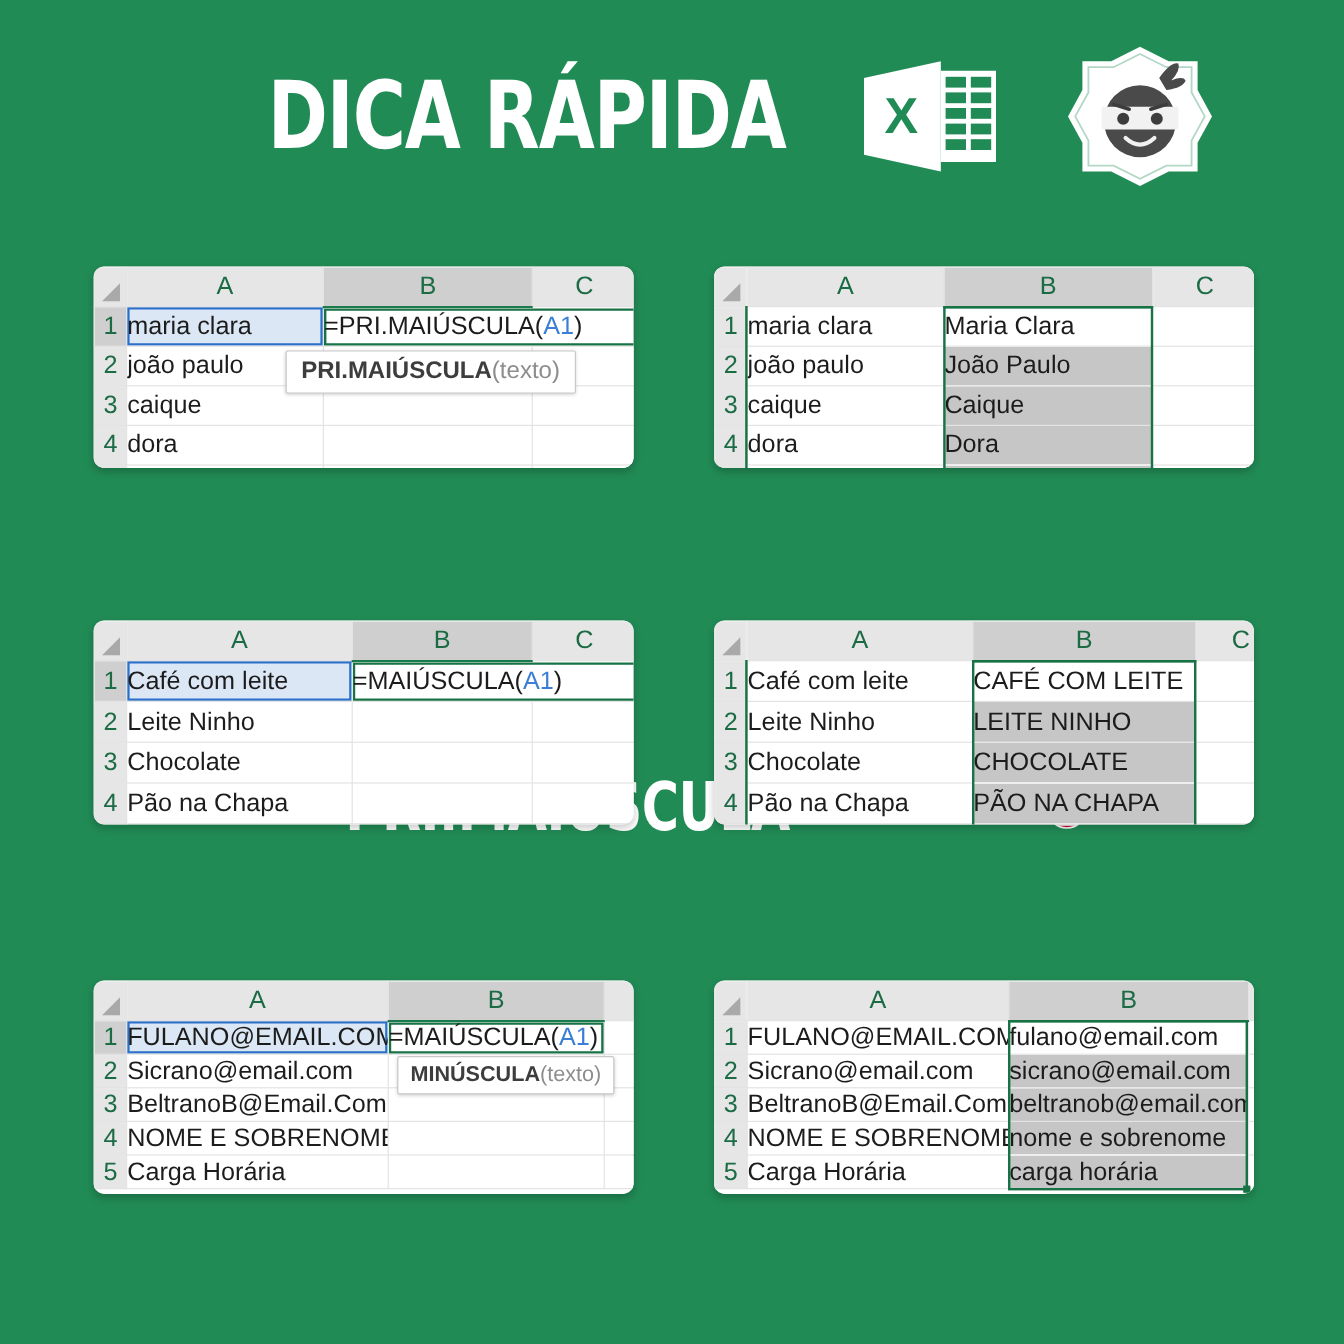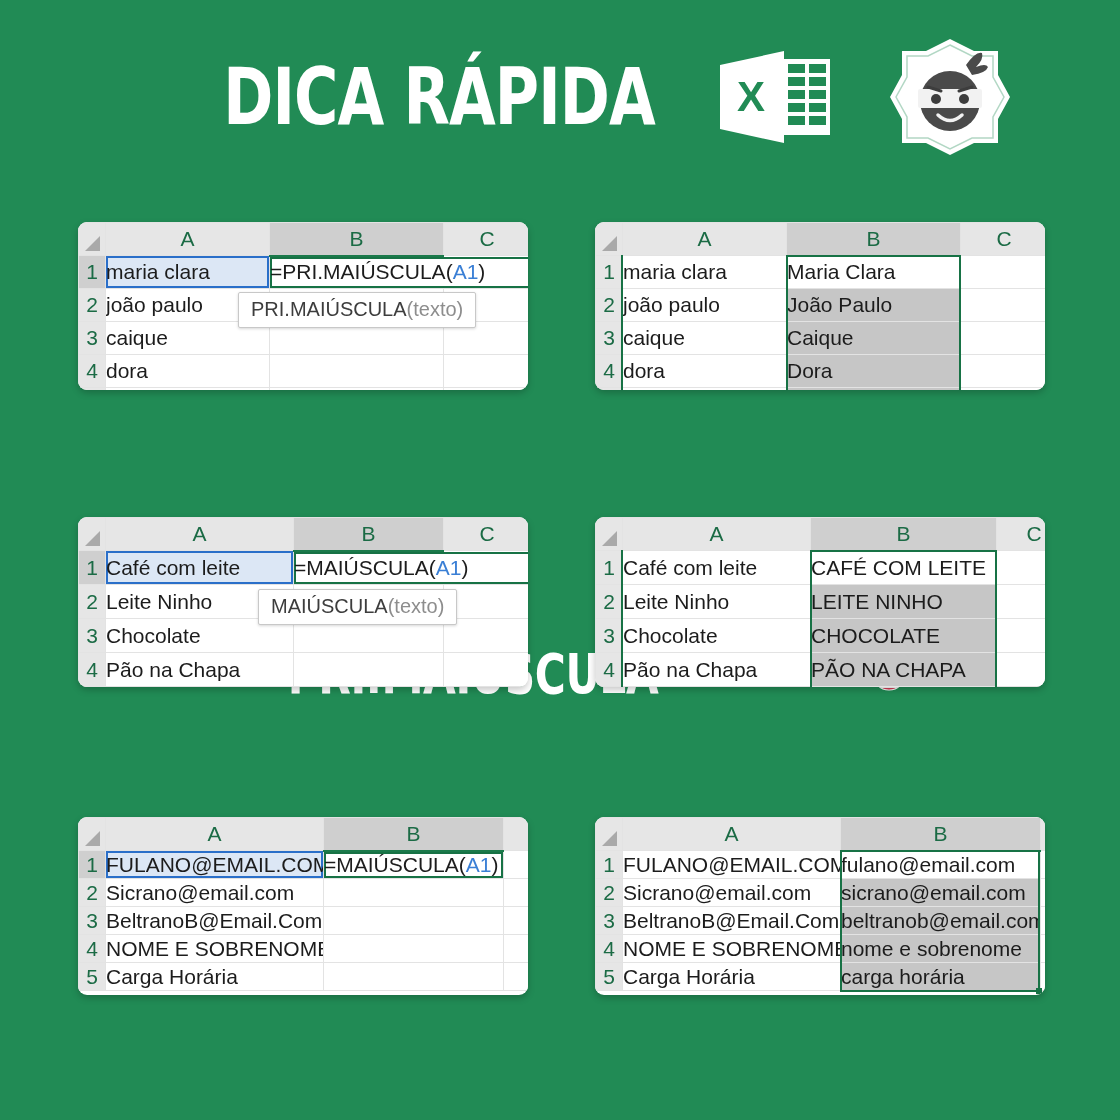--- a/index.html
+++ b/index.html
@@ -176,21 +176,21 @@
     position: absolute;
     background: #ffffff;
     border: 1px solid #c8c8c8;
     box-shadow: 0 1px 3px rgba(0,0,0,0.16);
     font-size: 20px;
     color: #5a5a5a;
     padding: 5px 12px 6px 12px;
     white-space: nowrap;
     border-radius: 2px;
   }
-  .tooltip b { color: #3d3d3d; font-weight: 400; }
+  .tooltip b { color: #3d3d3d; font-weight: 700; }
   .tooltip .arg { color: #8d8d8d; }
 </style>
 </head>
 <body>
 
 <div class="header">
   <div class="header-inner">
     <div class="title">DICA RÁPIDA</div>
 
     <svg class="excel-logo" viewBox="0 0 120 108">
@@ -411,23 +411,20 @@
           <td class="cell blank"></td>
         </tr>
         <tr style="height:34px;">
           <td class="rowhdr">4</td>
           <td class="cell">Pão na Chapa</td>
           <td class="cell blank"></td>
           <td class="cell blank"></td>
         </tr>
       </tbody>
         </table>
-      <div class="tooltip" style="left:180px; top:72px;">
-        <b>MAIÚSCULA</b><span class="arg">(texto)</span>
-      </div>
     </div>
   </div>
 
   <div class="sheet" style="left:595px; top:0; width:450px; height:170px;">
     <div class="sheet-clip">
       <table class="grid" style="width:476px;">
         <colgroup>
             <col style="width:27px">
             <col style="width:188px">
             <col style="width:186px">
@@ -524,20 +521,23 @@
           <td class="cell blank"></td>
         </tr>
         <tr style="height:28px;">
           <td class="rowhdr">5</td>
           <td class="cell">Carga Horária</td>
           <td class="cell blank"></td>
           <td class="cell blank"></td>
         </tr>
       </tbody>
         </table>
+      <div class="tooltip" style="left:253px; top:63px; font-size:18px; padding:4px 10px 5px 10px;">
+        <b>MINÚSCULA</b><span class="arg">(texto)</span>
+      </div>
     </div>
   </div>
 
   <div class="sheet" style="left:595px; top:0; width:450px; height:178px;">
     <div class="sheet-clip">
       <table class="grid" style="width:460px;">
         <colgroup>
             <col style="width:27px">
             <col style="width:218px">
             <col style="width:200px">

